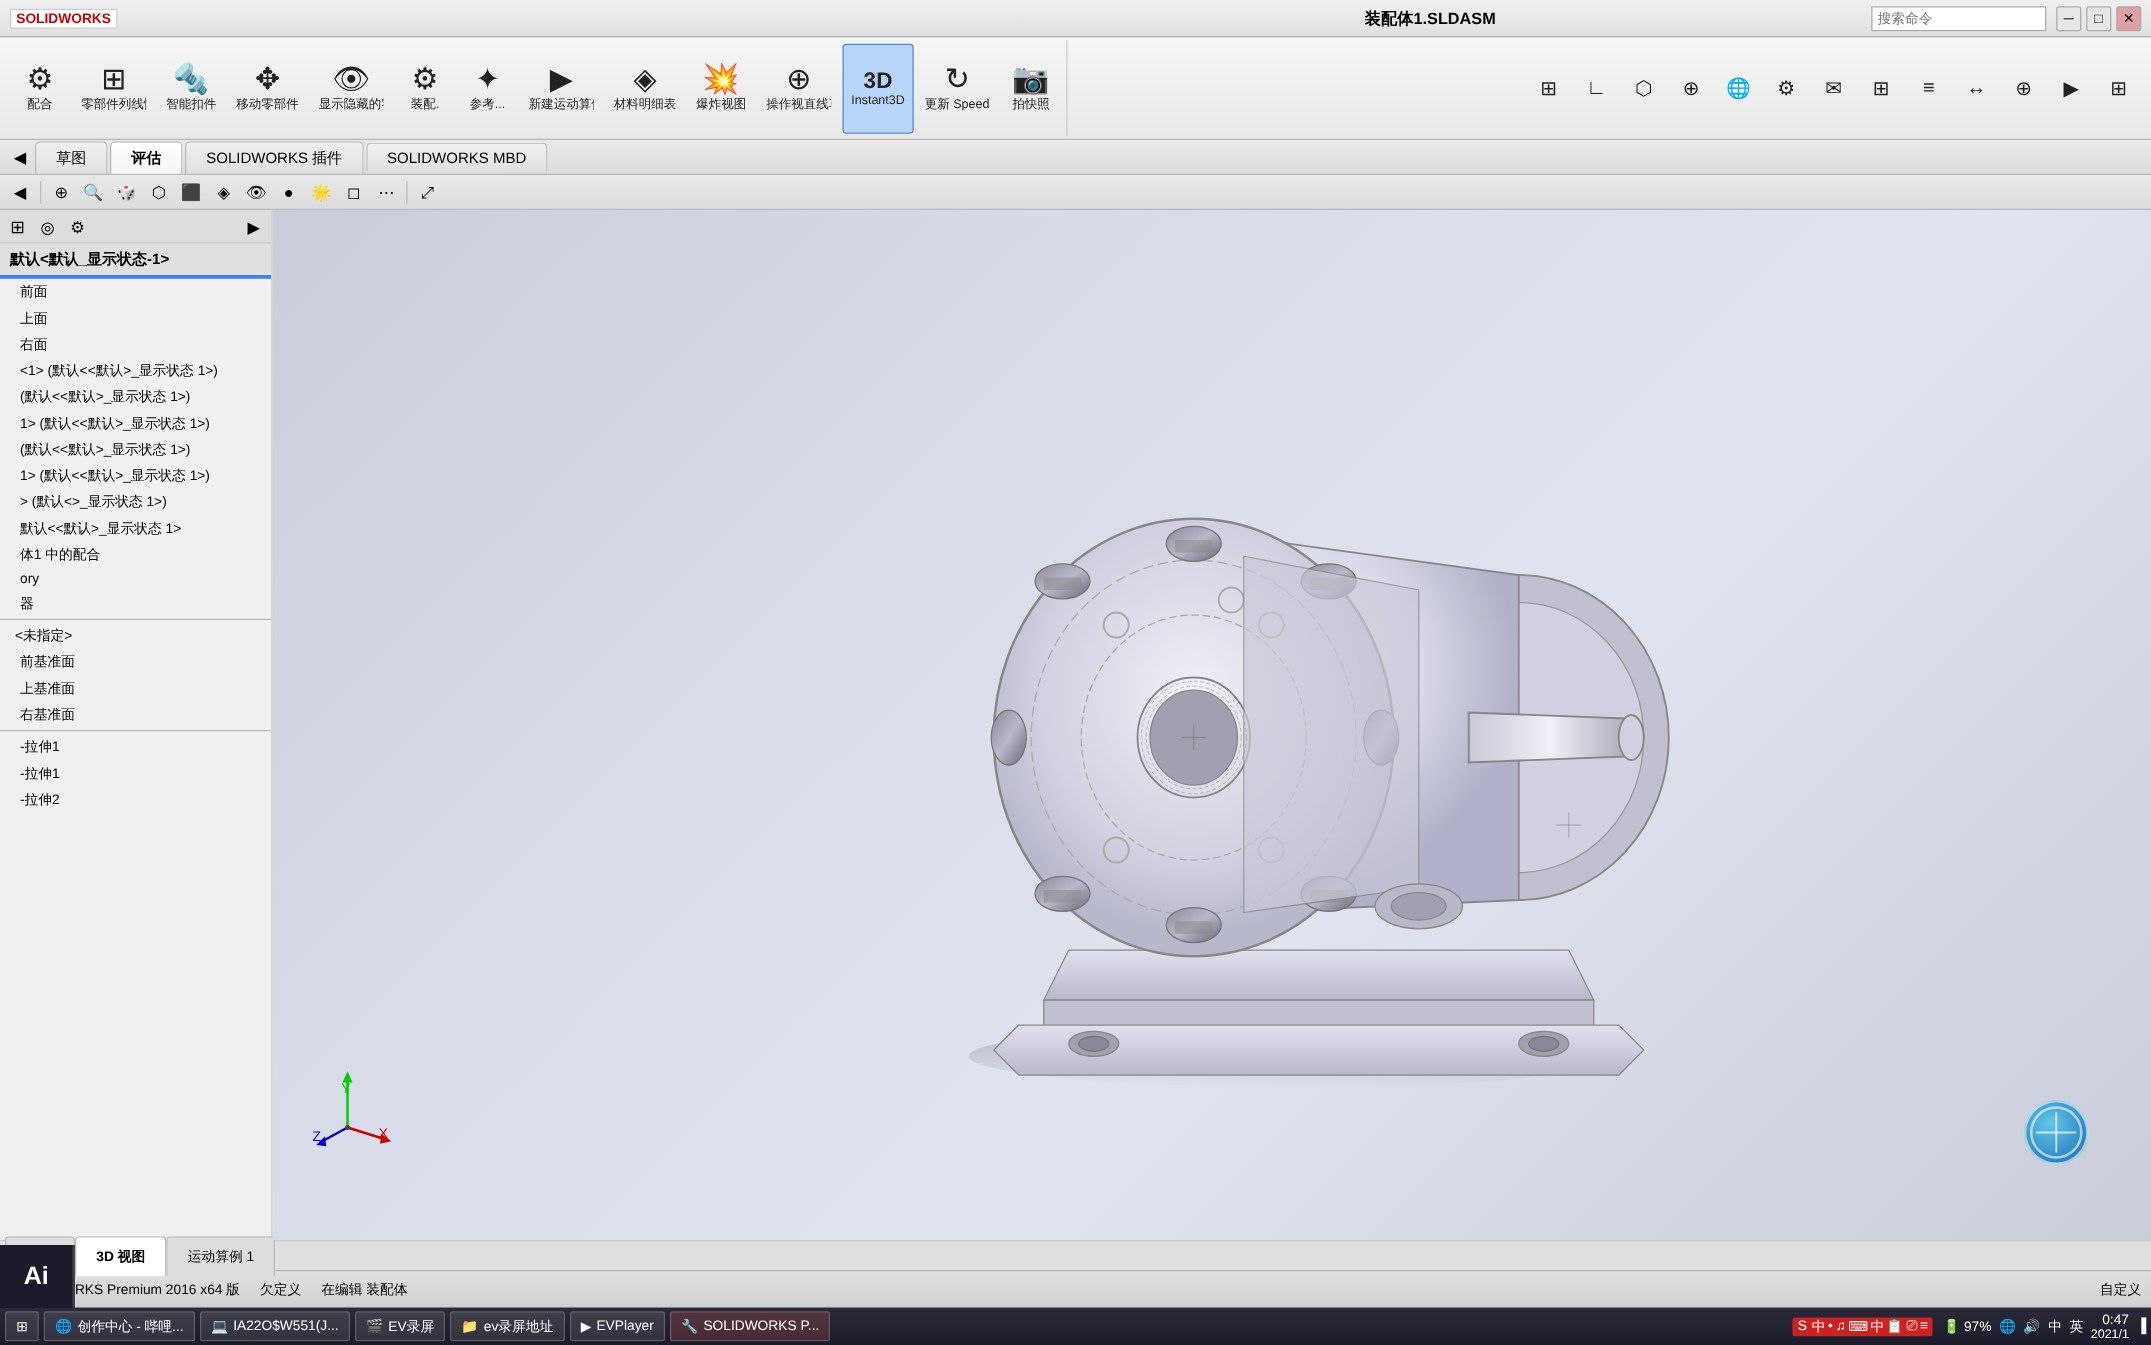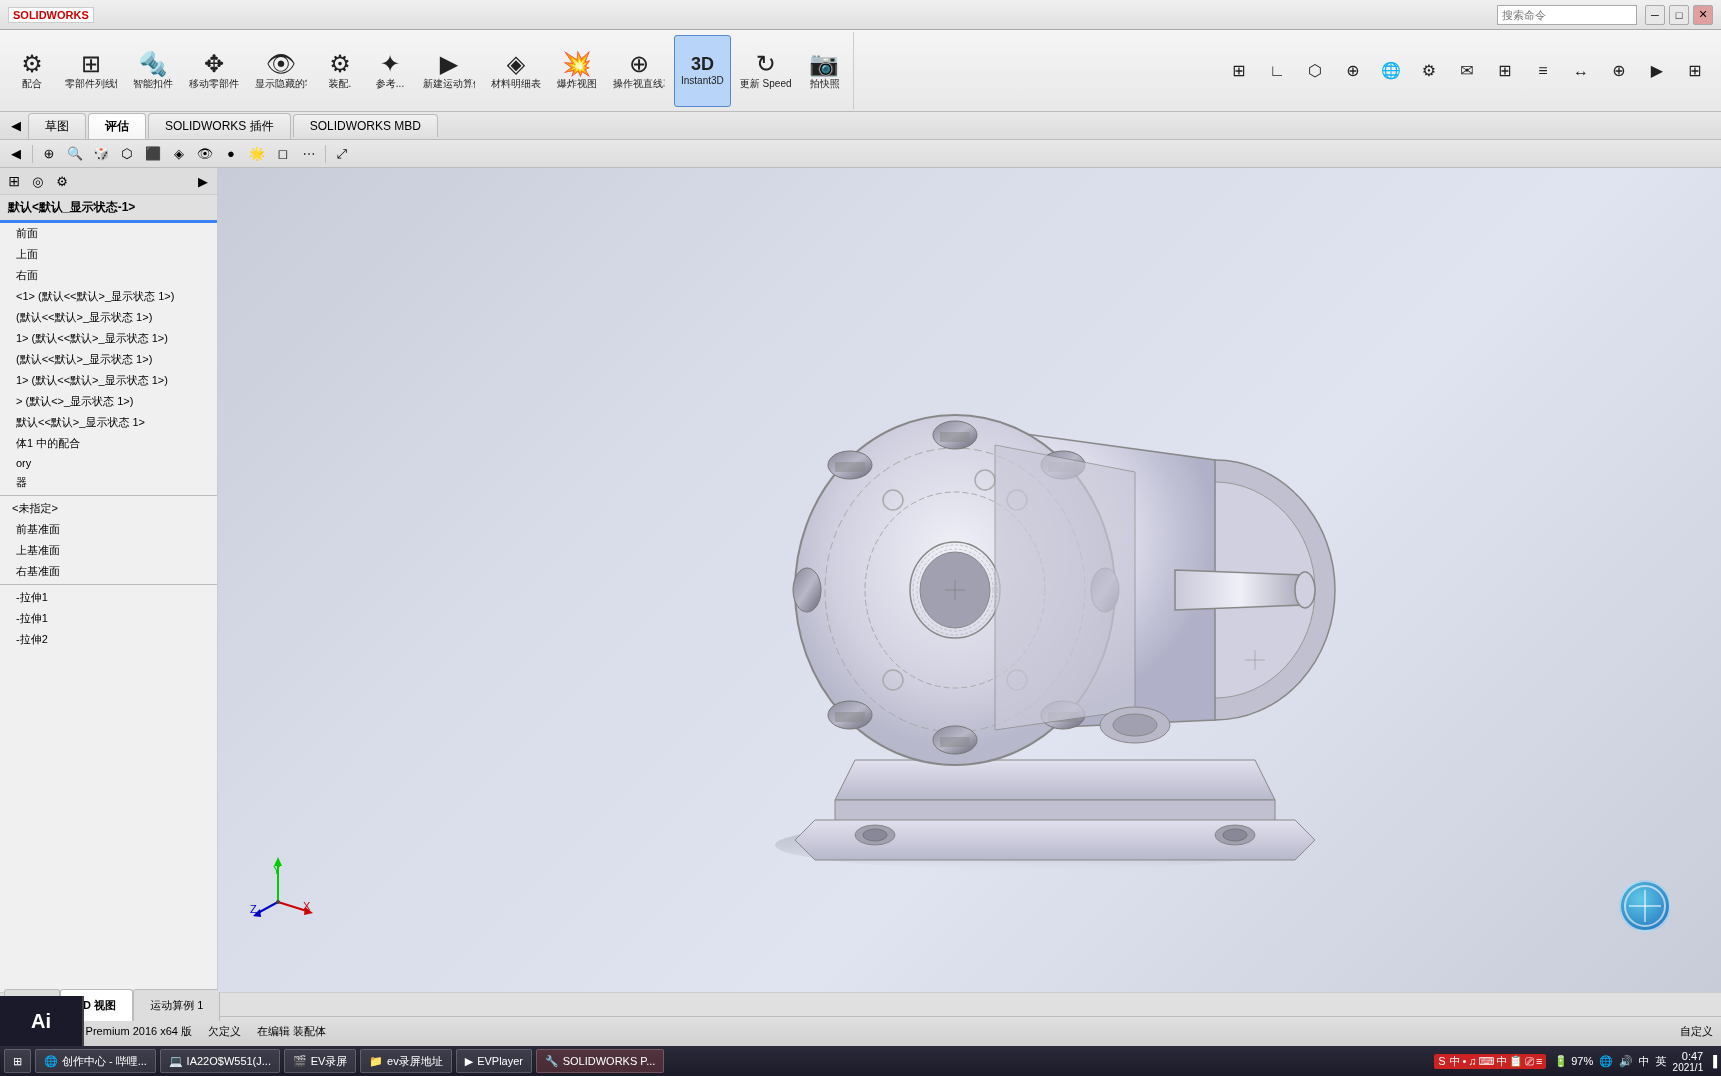--- a/index.html
+++ b/index.html
@@ -335,20 +335,21 @@
     #sidebar::-webkit-scrollbar-thumb { background: #b0b0b0; border-radius: 4px; }
   </style>
 </head>
 <body>
 
 <div id="title-bar">
   <span id="title-logo">SOLIDWORKS</span>
   <div id="title-menu">
     
   </div>
+  <div id="title-name">装配体1.SLDASM</div>
   <div id="search-bar">
     <input id="search-input" type="text" placeholder="搜索命令" style="">
   </div>
   <div id="title-controls">
     <div class="title-btn">─</div>
     <div class="title-btn">□</div>
     <div class="title-btn" style="background:#e0a0a0;">✕</div>
   </div>
 </div>
 
@@ -725,15 +726,15 @@
     <span style="color:#fff; font-size:11px;">中</span>
     <span style="color:#fff; font-size:11px;">英</span>
     <div style="display:flex; flex-direction:column; align-items:flex-end;">
       <span style="color:#fff; font-size:11px;">0:47</span>
       <span style="color:#fff; font-size:10px;">2021/1</span>
     </div>
     <span style="color:#fff; font-size:11px;">▐</span>
   </div>
 </div>
 
-<div style="position:fixed; bottom:30px; left:0; width:84px; height:50px; background:#1a1a2a; display:flex; align-items:center; justify-content:center; border-right:2px solid #444;">
+<div style="position:fixed; bottom:30px; left:0; width:60px; height:50px; background:#1a1a2a; display:flex; align-items:center; justify-content:center; border-right:2px solid #444;">
   <span style="color:#fff; font-size:20px; font-weight:bold;">Ai</span>
 </div>
 
 </body></html>

